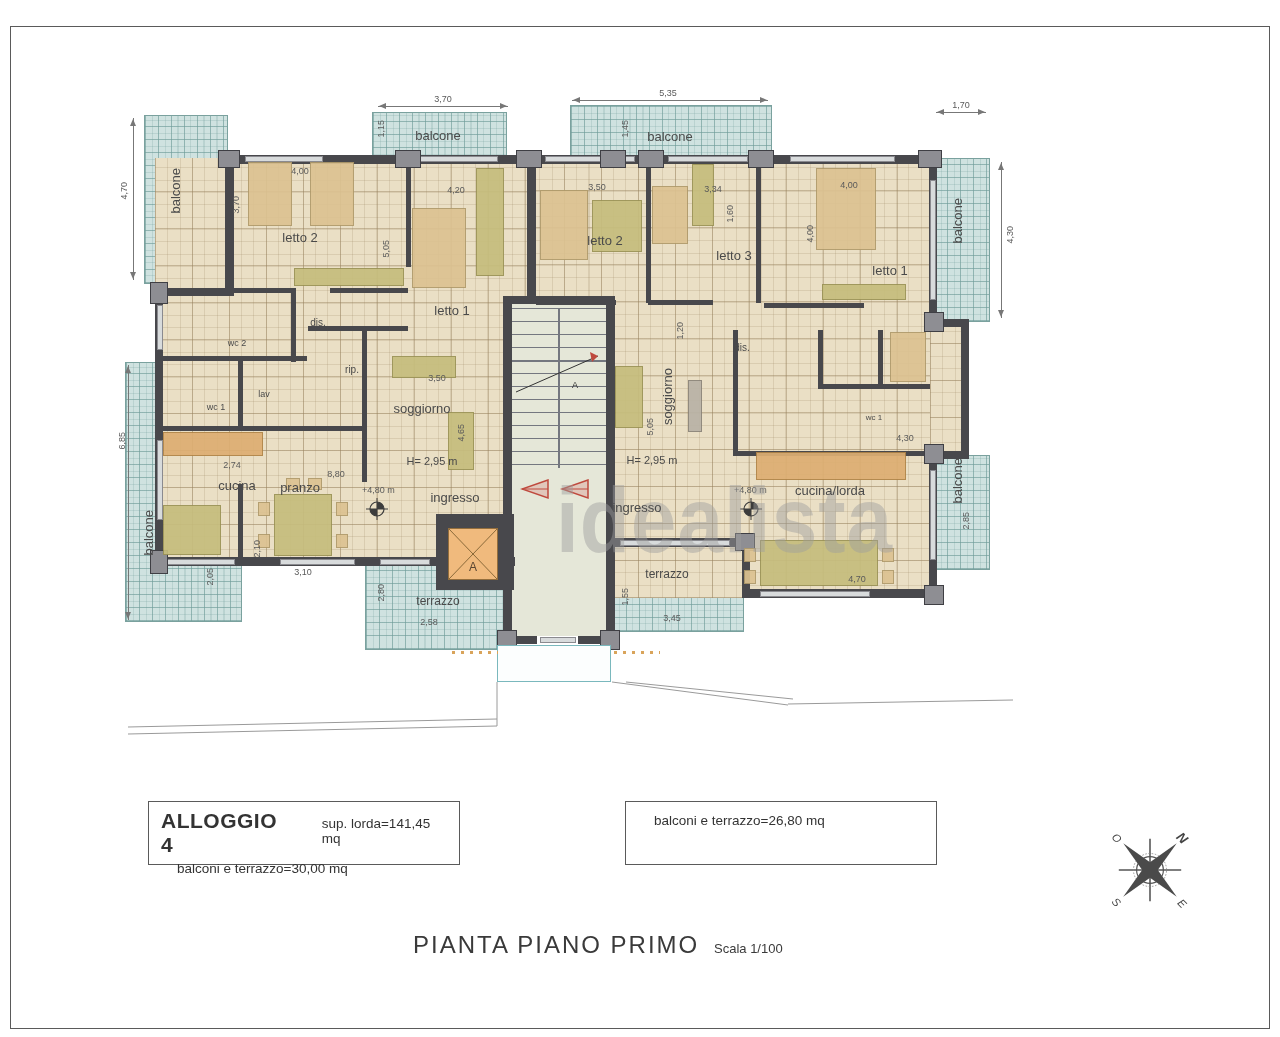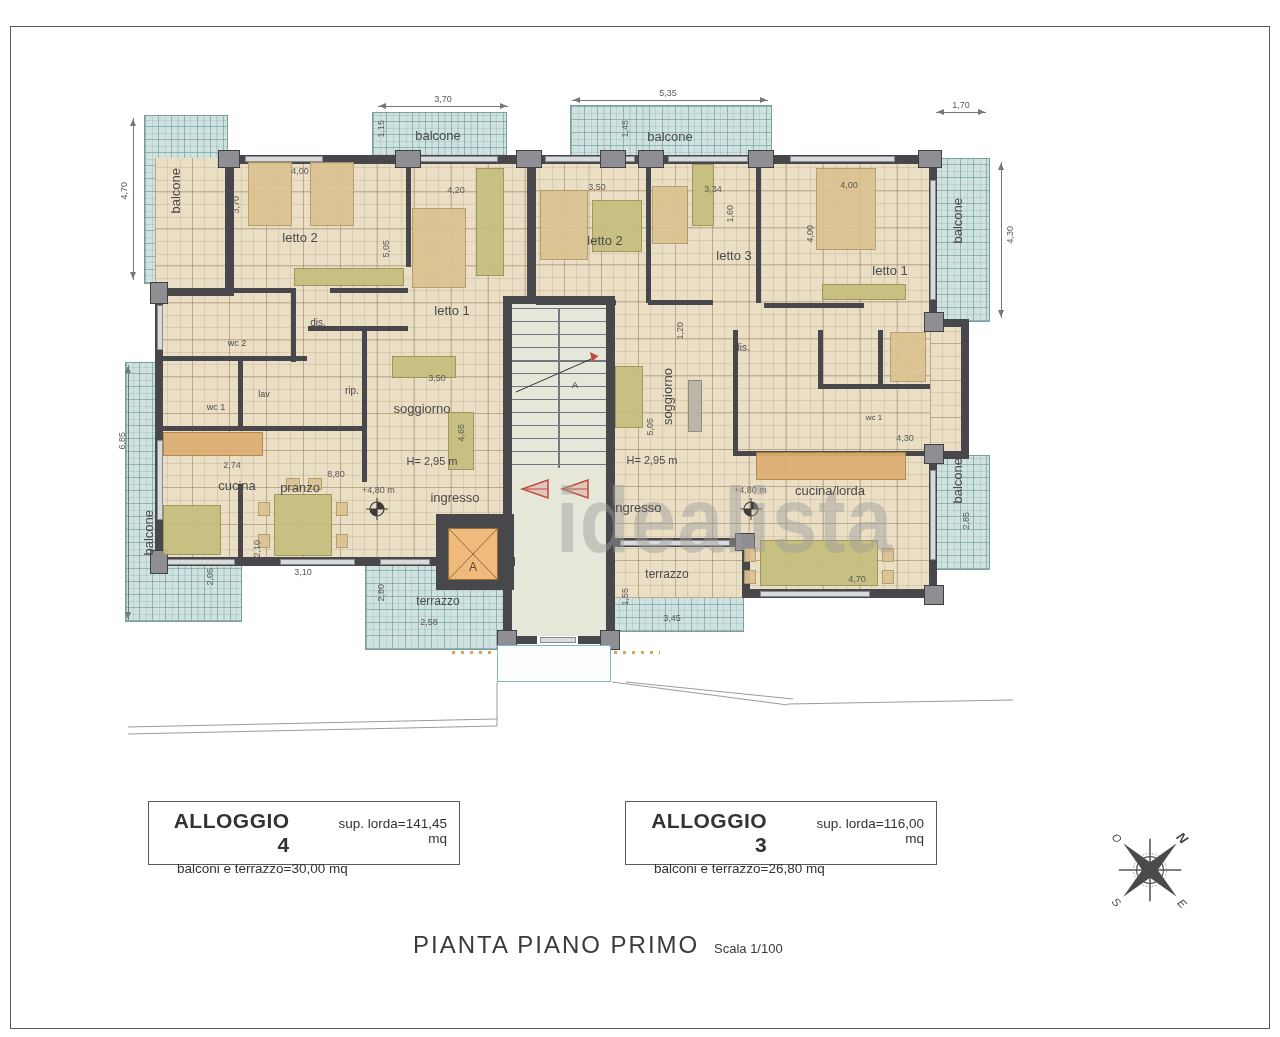--- a/index.html
+++ b/index.html
@@ -41,21 +41,21 @@
   .dlh{position:absolute;border-top:1px solid #777;height:0;}
   .dlh::before{content:"";position:absolute;left:-2px;top:-4px;border:3.5px solid transparent;border-right:7px solid #777;}
   .dlh::after{content:"";position:absolute;right:-2px;top:-4px;border:3.5px solid transparent;border-left:7px solid #777;}
   .dlv{position:absolute;border-left:1px solid #777;width:0;}
   .dlv::before{content:"";position:absolute;top:-2px;left:-4px;border:3.5px solid transparent;border-bottom:7px solid #777;}
   .dlv::after{content:"";position:absolute;bottom:-2px;left:-4px;border:3.5px solid transparent;border-top:7px solid #777;}
   .wm{position:absolute;left:556px;top:468px;font-size:82px;font-weight:700;color:#9e9e9e;opacity:.45;
       letter-spacing:1px;transform:scaleY(1.12);transform-origin:top left;}
   
   .infobox{position:absolute;width:312px;height:64px;border:1.7px solid #5a5a5a;box-sizing:border-box;padding:7px 12px 0 12px;}
-  .infobox .row1{display:flex;align-items:baseline;gap:32px;text-align:right;}
+  .infobox .row1{display:flex;align-items:baseline;gap:32px;}
   .infobox .name{font-size:21px;font-weight:700;letter-spacing:.5px;color:#333;}
   .infobox .gross{font-size:13.5px;color:#333;}
   .infobox .balc-line{font-size:13.5px;color:#333;margin-top:4px;padding-left:16px;}
   .title-main{position:absolute;left:413px;top:931px;font-size:24px;letter-spacing:2px;color:#3a3a3a;}
   .title-scale{position:absolute;left:714px;top:941px;font-size:13px;color:#3a3a3a;}
   svg{display:block;}
   .overlay{position:absolute;left:0;top:0;pointer-events:none;}
 </style>
 </head>
 <body>
@@ -240,21 +240,21 @@
   <div style="position:absolute;left:614px;top:651px;width:46px;height:3px;background:repeating-linear-gradient(90deg,#d9a45b 0 3px,transparent 3px 9px)"></div>
 
   <div class="wm">idealista</div>
 
   <div class="rlabel c" style="left:300px;top:237px">letto 2</div>
   <div class="rlabel c" style="left:452px;top:310px">letto 1</div>
   <div class="rlabel m c" style="left:318px;top:322px">dis.</div>
   <div class="rlabel s c" style="left:237px;top:343px">wc 2</div>
   <div class="rlabel s c" style="left:264px;top:394px">lav</div>
   <div class="rlabel s c" style="left:216px;top:407px">wc 1</div>
-  <div class="rlabel m c" style="left:352px;top:390px">rip.</div>
+  <div class="rlabel m c" style="left:352px;top:369px">rip.</div>
   <div class="rlabel c" style="left:422px;top:408px">soggiorno</div>
   <div class="rlabel c" style="left:432px;top:461px;font-size:11px">H= 2,95 m</div>
   <div class="rlabel c" style="left:237px;top:485px">cucina</div>
   <div class="rlabel c" style="left:300px;top:487px">pranzo</div>
   <div class="rlabel c" style="left:455px;top:497px">ingresso</div>
   <div class="rlabel c" style="left:438px;top:601px;font-size:12px">terrazzo</div>
 
   <div class="rlabel c" style="left:605px;top:240px">letto 2</div>
   <div class="rlabel c" style="left:734px;top:255px">letto 3</div>
   <div class="rlabel c" style="left:890px;top:270px">letto 1</div>
@@ -316,24 +316,20 @@
   <div class="vdim" style="left:961px;top:512px">2,85</div>
 
   <div class="infobox" style="left:148px;top:801px">
     <div class="row1">
       <span class="name">ALLOGGIO 4</span>
       <span class="gross">sup. lorda=141,45 mq</span>
     </div>
     <div class="balc-line">balconi e terrazzo=30,00 mq</div>
   </div>
   <div class="infobox" style="left:625px;top:801px">
-    <div class="row1">
-      <span class="name">ALLOGGIO 3</span>
-      <span class="gross">sup. lorda=116,00 mq</span>
-    </div>
     <div class="balc-line">balconi e terrazzo=26,80 mq</div>
   </div>
 
   <div style="position:absolute;left:1098px;top:818px;width:104px;height:104px;transform:rotate(45deg)">
     <svg width="104" height="104" viewBox="-16 -16 132 132">
       <line x1="50" y1="50" x2="78" y2="22" stroke="#555" stroke-width="2"></line>
       <line x1="50" y1="50" x2="22" y2="22" stroke="#555" stroke-width="2"></line>
       <line x1="50" y1="50" x2="78" y2="78" stroke="#555" stroke-width="2"></line>
       <line x1="50" y1="50" x2="22" y2="78" stroke="#555" stroke-width="2"></line>
       <circle cx="50" cy="50" r="17" fill="none" stroke="#555" stroke-width="1.5"></circle>

